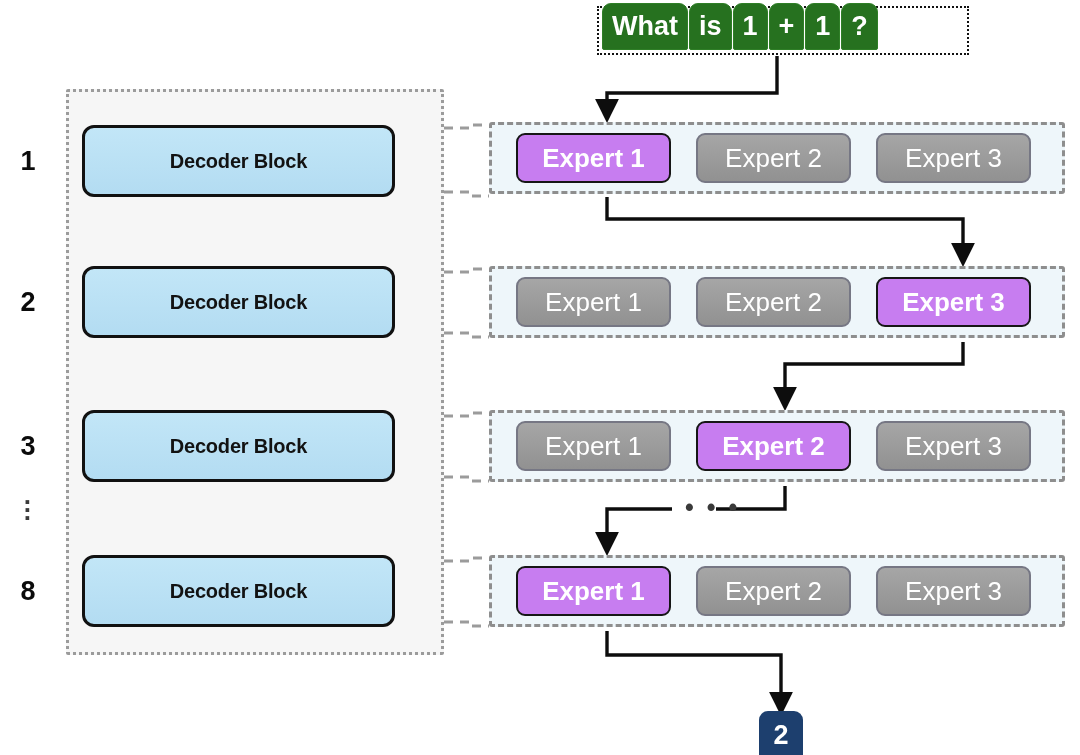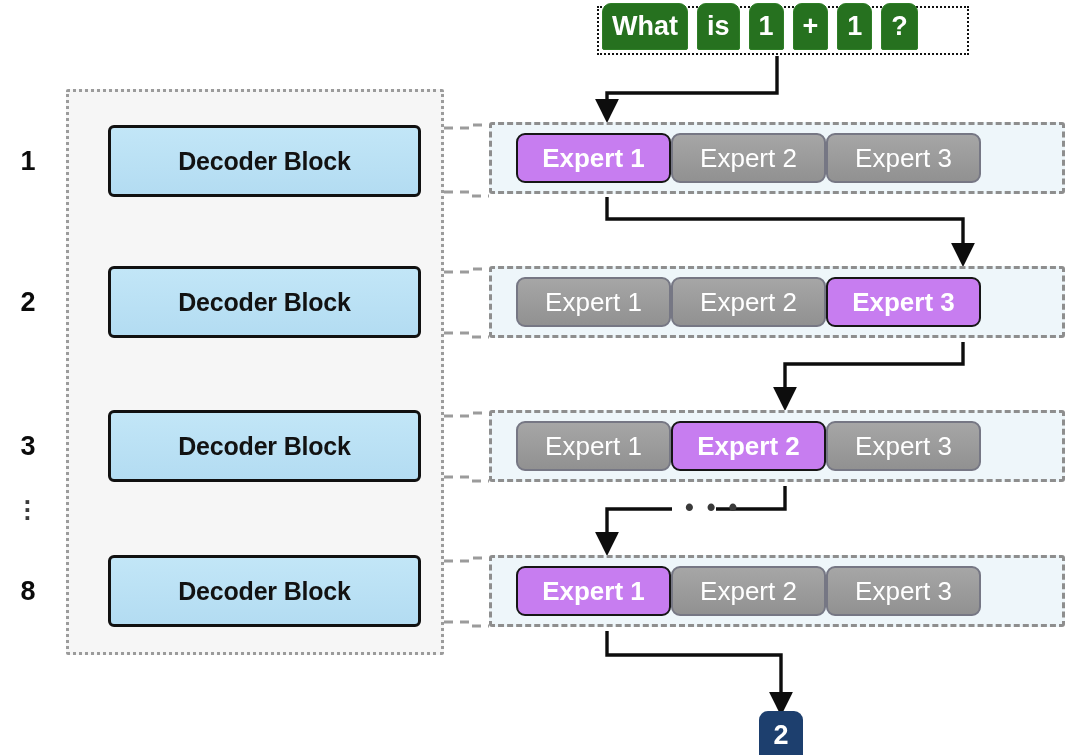--- a/index.html
+++ b/index.html
@@ -39,21 +39,21 @@
     align-items: flex-start;
     padding: 0px 2px;
   }
   .token {
     background: #26711f;
     color: #ffffff;
     font-weight: bold;
     font-size: 27px;
     line-height: 1;
     border-radius: 9px 9px 2px 2px;
-    margin: -5px 8px 0 1px;
+    margin: -5px 0 0 1px;
     padding: 7px 9px 8px 9px;
     display: flex;
     align-items: center;
     justify-content: center;
     box-sizing: border-box;
     height: 47px;
     border: 1px solid #2f7f27;
   }
 
   
@@ -68,30 +68,29 @@
     box-sizing: border-box;
     border-radius: 2px;
   }
   .decoder-block {
     position: absolute;
     left: 82px;
     width: 313px;
     height: 72px;
     background: linear-gradient(180deg, #c2e6f7 0%, #b3dcf2 100%);
     border: 3.5px solid #111111;
-    border-radius: 6px;
+    border-radius: 12px;
     box-sizing: border-box;
     display: flex;
     align-items: center;
     justify-content: center;
     color: #121212;
-    font-size: 25px;
+    font-size: 20px;
     font-weight: bold;
     letter-spacing: -0.2px;
-    margin-left: 26px;
   }
   .layer-num {
     position: absolute;
     left: 0px;
     width: 56px;
     text-align: center;
     font-size: 27px;
     font-weight: bold;
     color: #0b0b0b;
   }
@@ -125,20 +124,21 @@
   .expert {
     width: 155px;
     height: 50px;
     border-radius: 9px;
     display: flex;
     align-items: center;
     justify-content: center;
     font-size: 26px;
     color: #ffffff;
     box-sizing: border-box;
+    margin-right: 25px;
   }
   .expert.inactive {
     background: linear-gradient(180deg, #a6a6a6 0%, #919191 100%);
     border: 2px solid #767784;
     font-weight: normal;
   }
   .expert.active {
     background: #c77df0;
     border: 2.5px solid #161616;
     font-weight: bold;

